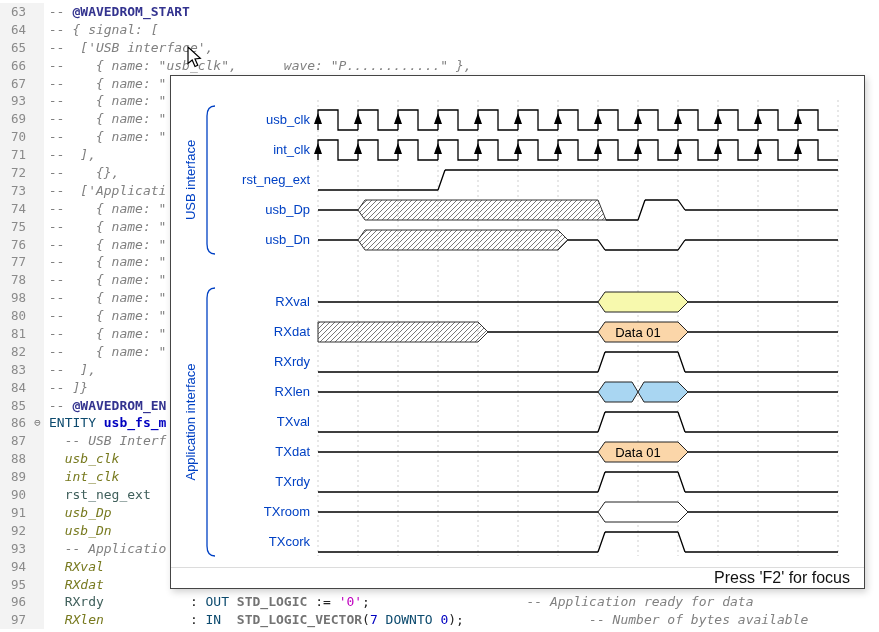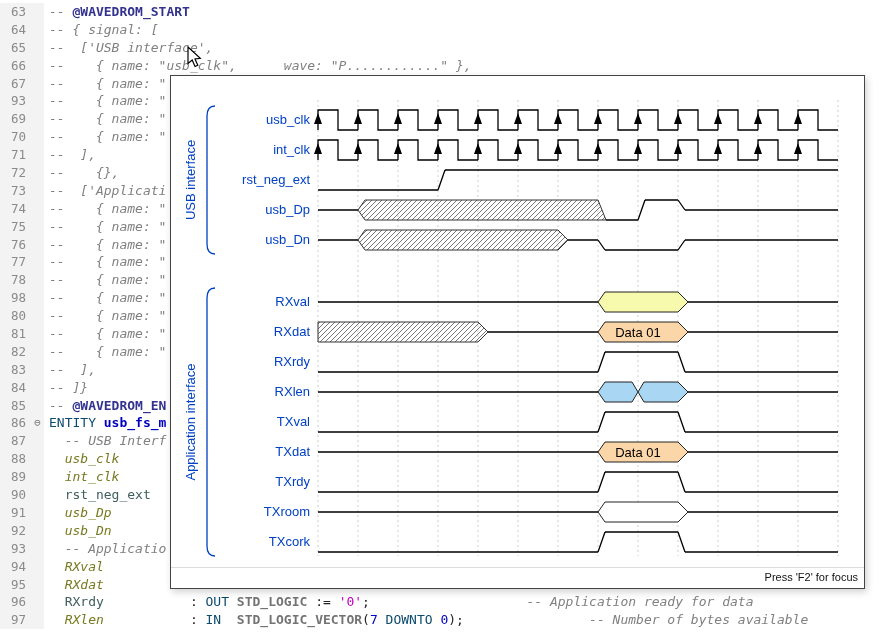--- a/index.html
+++ b/index.html
@@ -22,22 +22,22 @@
   .tk-ps{color:#40605c}
   .tk-n{color:#0000c0}
   .tk-s{color:#c000c0}
   .tk-d{color:#222}
   
   .popup{position:absolute;left:170px;top:75px;width:695px;height:514px;background:#fff;
          border:1px solid #454545;box-shadow:2px 3px 7px rgba(0,0,0,.18);box-sizing:border-box}
   #wd{display:block}
   #wd text{font-family:"Liberation Sans",sans-serif}
   .pfoot{position:absolute;left:0;right:0;bottom:0;height:20px;border-top:1px solid #dcdcdc;
-         text-align:right;padding-right:6px;line-height:19px;color:#111;
-         font-family:"Liberation Sans",sans-serif;font-size:11px;background:#fff}
+         text-align:right;padding-right:14px;line-height:19px;color:#111;
+         font-family:"Liberation Sans",sans-serif;font-size:16px;background:#fff}
   .cursor{position:absolute;left:187px;top:46px;z-index:10}
 </style>
 </head>
 <body>
 
 <div class="editor">
   <div id="code-lines">
       <div class="cl"><span class="ln">63</span><span class="fold"></span><span class="code"><span class="tk-c">-- </span><span class="tk-ct">@WAVEDROM_START</span></span></div>
       <div class="cl"><span class="ln">64</span><span class="fold"></span><span class="code"><span class="tk-c">-- { signal: [</span></span></div>
       <div class="cl"><span class="ln">65</span><span class="fold"></span><span class="code"><span class="tk-c">--  ['USB interface',</span></span></div>

